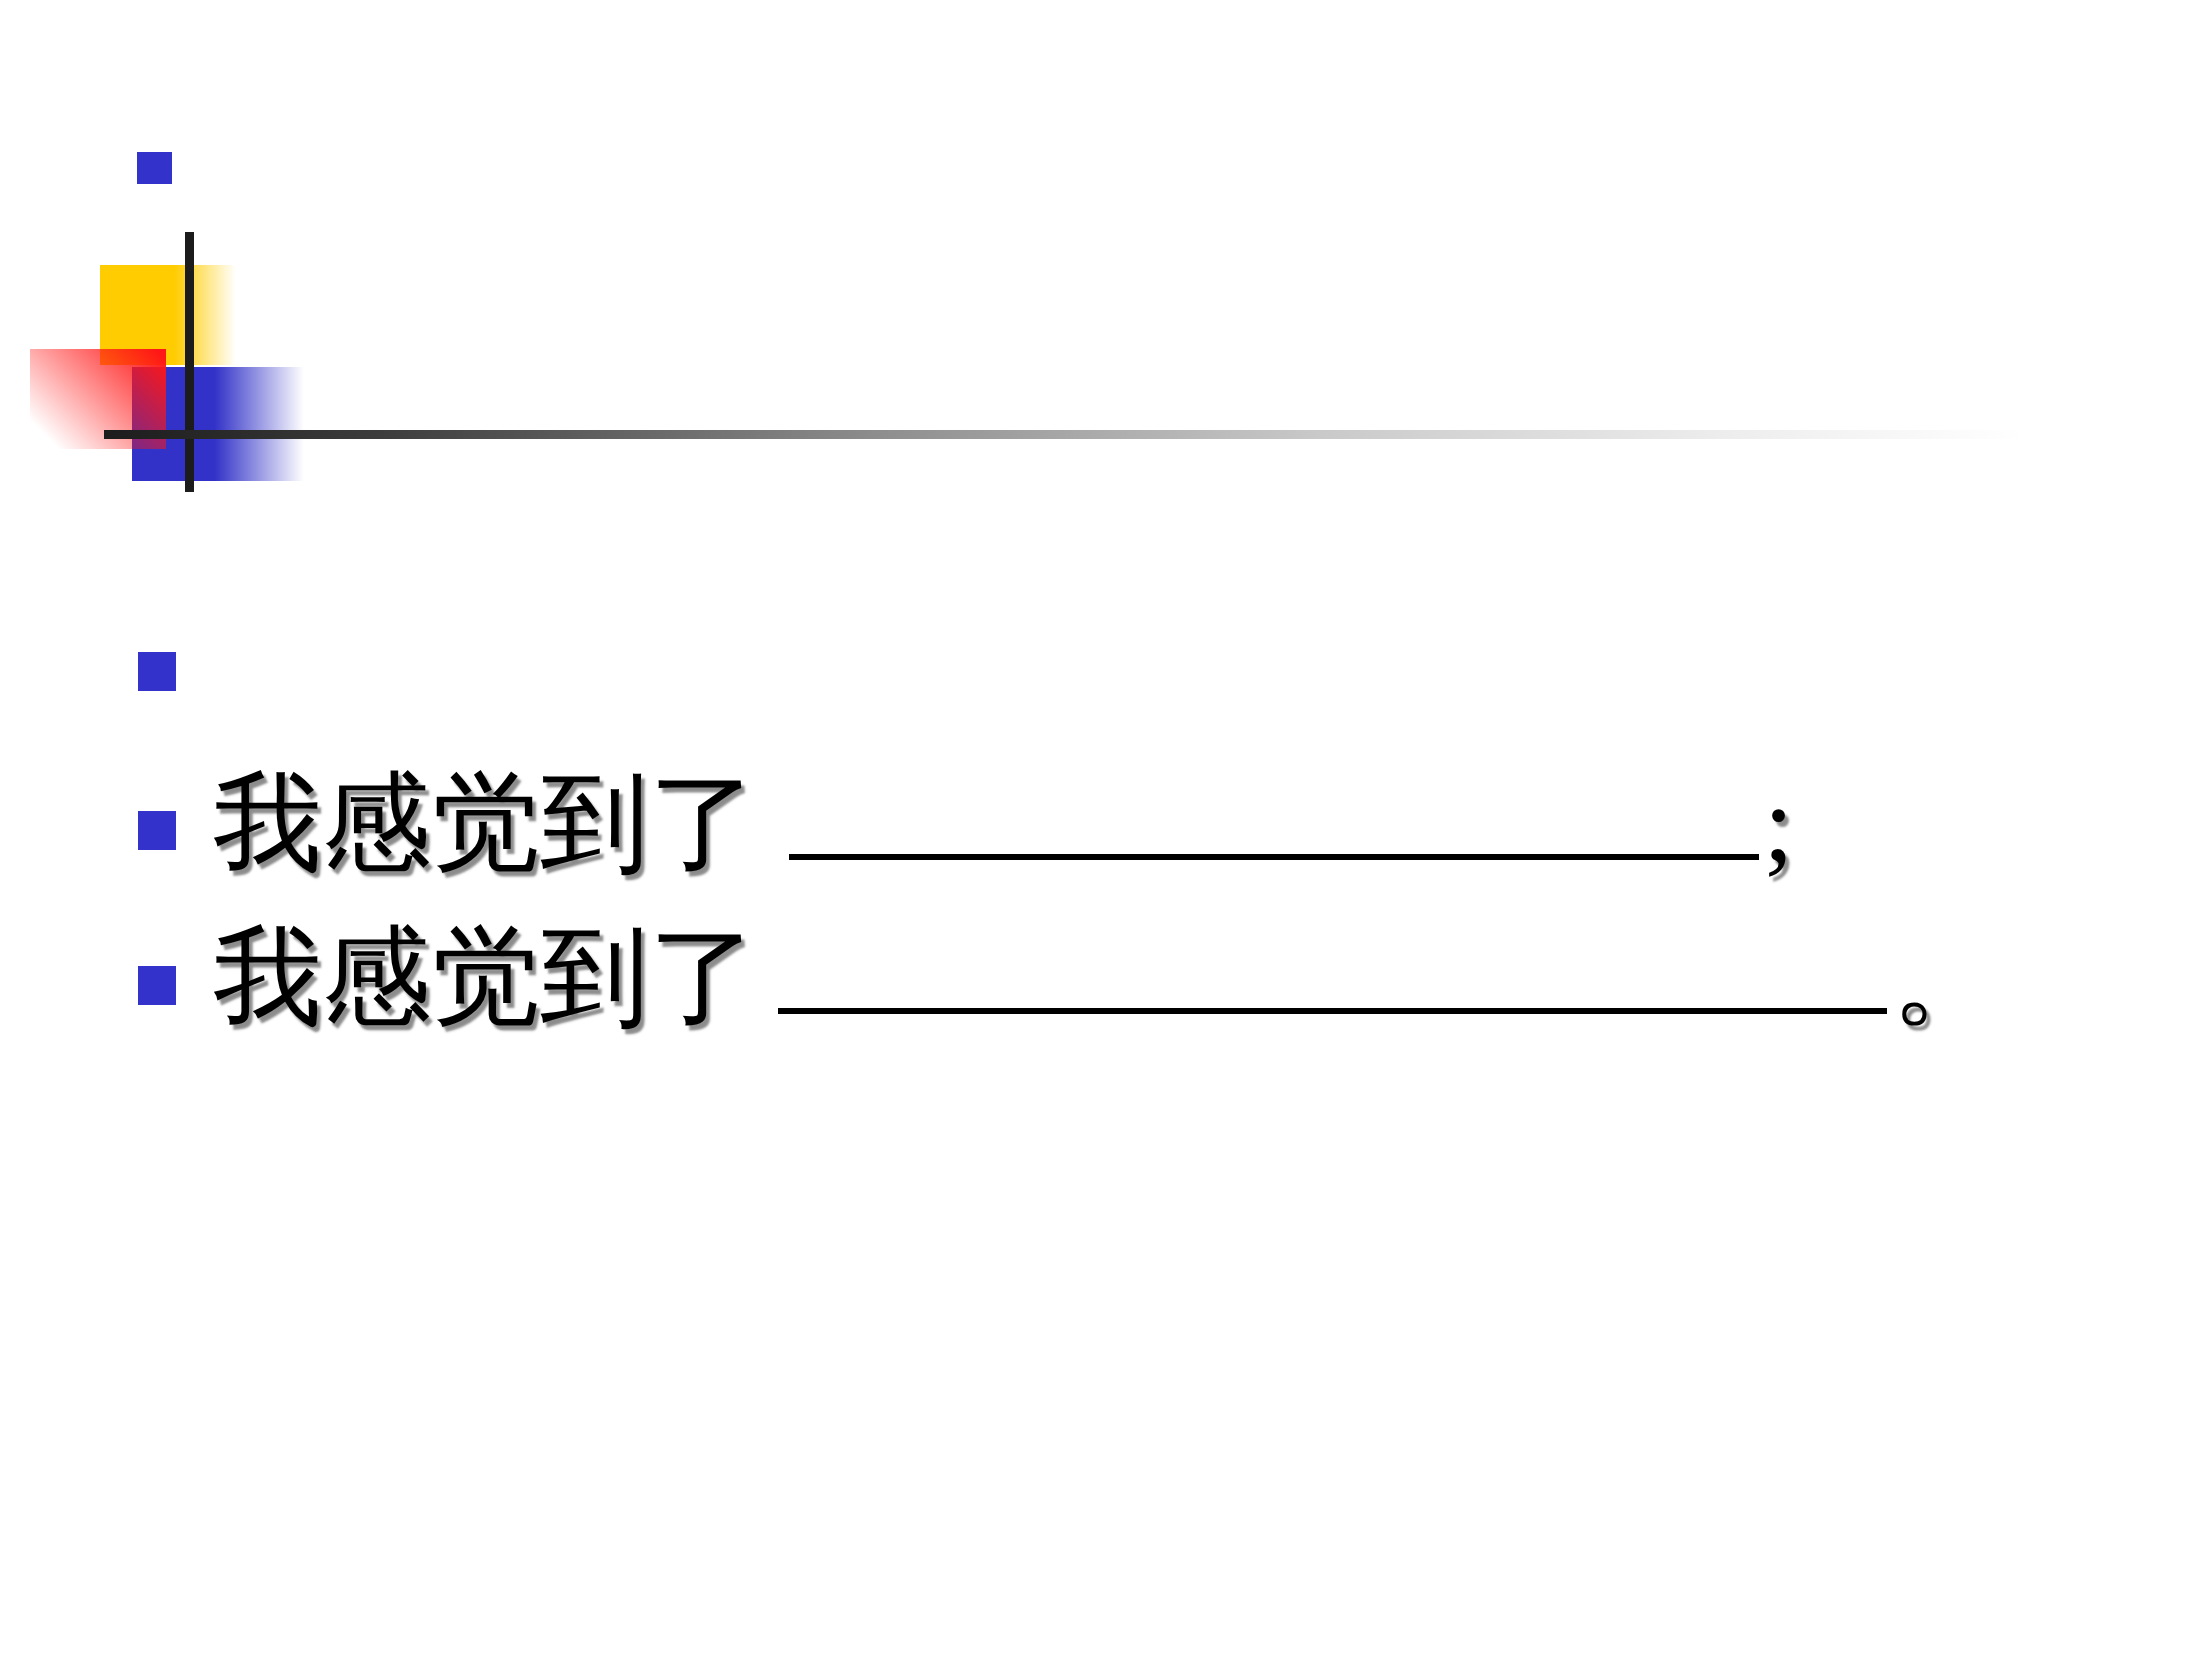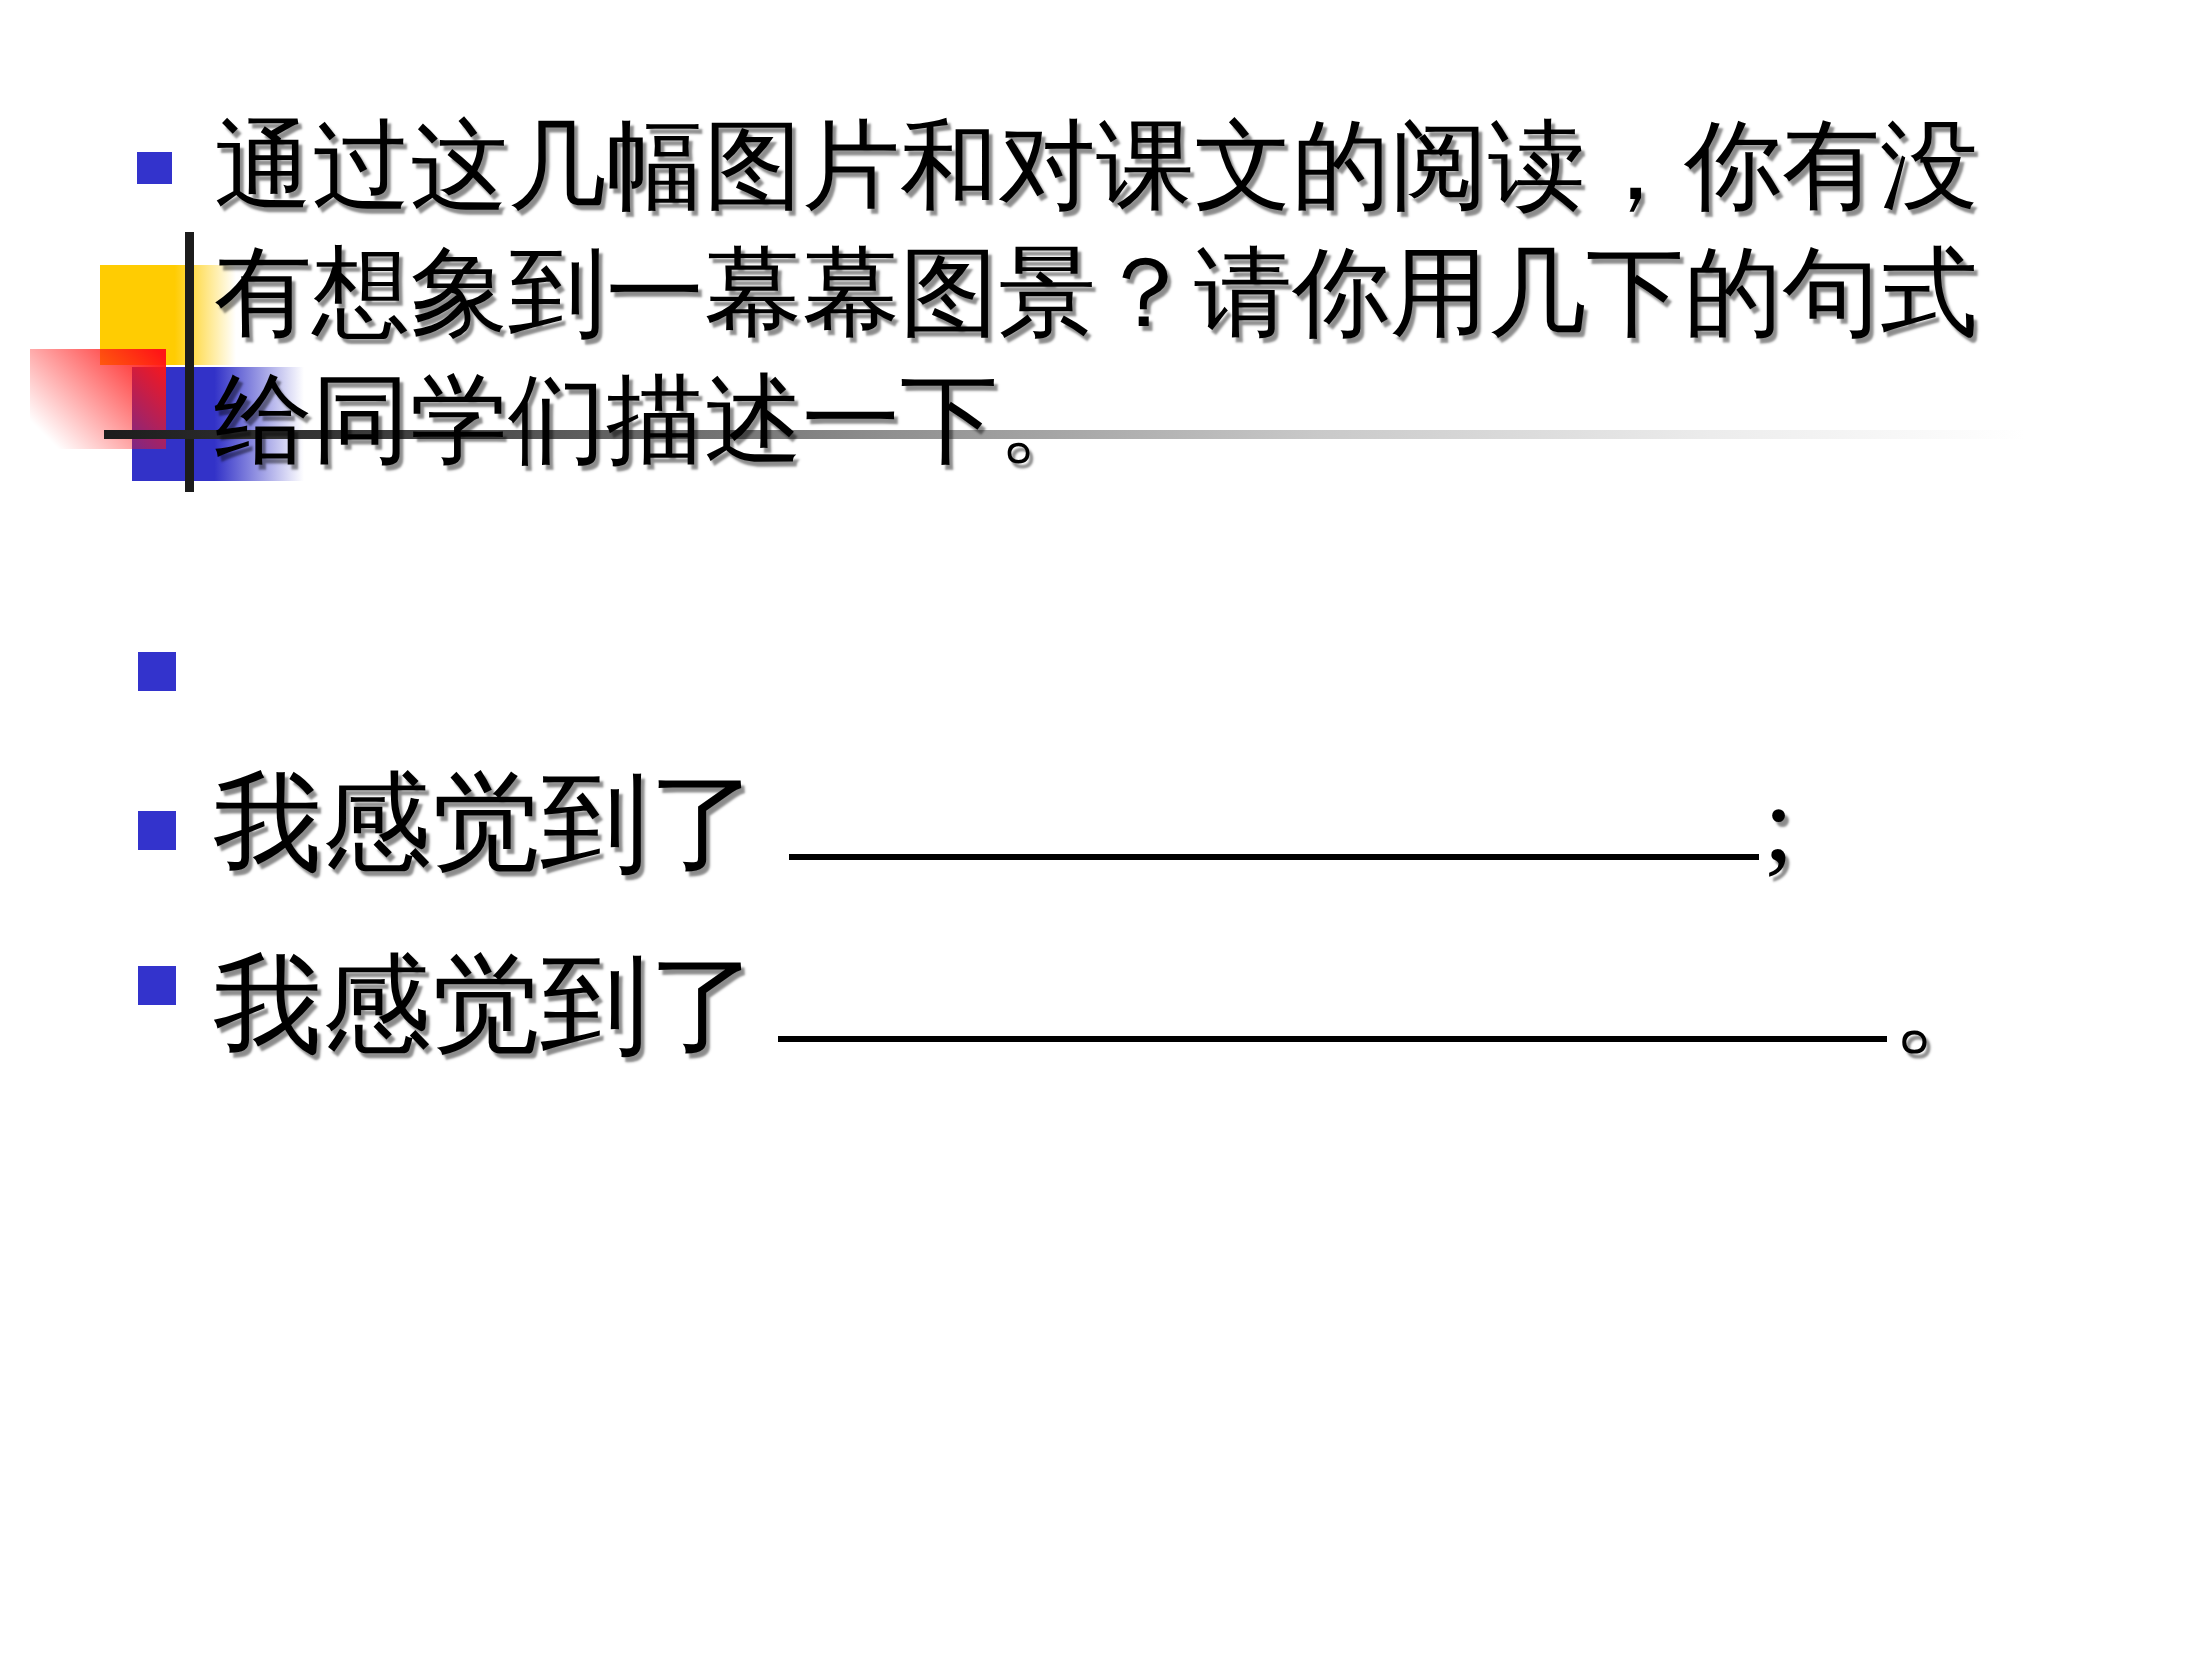--- a/index.html
+++ b/index.html
@@ -69,21 +69,21 @@
     position: absolute;
     left: 213px;
     font-size: 109px;
     line-height: 115px;
     text-shadow: 3.8px 4.6px 2.3px rgba(0,0,0,0.45);
     z-index: 10;
     white-space: nowrap;
   }
   .item-1 { top: 608px; }
   .item-2 { top: 766px; }
-  .item-3 { top: 948px; text-align: center; }
+  .item-3 { top: 920px; text-align: center; }
   .blank {
     display: inline-block;
     height: 84px;
     border-bottom: 6.1px solid #000000;
     text-shadow: none;
   }
   .blank-0 { width: 989px; margin-left: 10.7px; }
   .blank-1 { width: 970px; margin-left: 31px; }
   .blank-2 { width: 1109px; margin-left: 20px; }
   .punct { margin-left: 4.6px; }
@@ -97,25 +97,20 @@
   <div class="decor decor-blue"></div>
   <div class="decor decor-red"></div>
   <div class="decor decor-vline"></div>
   <div class="decor decor-hline"></div>
 
   <div class="bullet bullet-intro"></div>
   <div class="bullet bullet-item1"></div>
   <div class="bullet bullet-item2"></div>
   <div class="bullet bullet-item3"></div>
 
-  <div class="intro">
-    <div>通过这几幅图片和对课文的阅读，你有没</div>
-    <div>有想象到一幕幕图景？请你用几下的句式</div>
-    <div>给同学们描述一下。</div>
-  </div>
 
 
   <div class="item item-2">
     <span>我感觉到了</span><span class="blank blank-1"></span><span class="punct">;</span>
   </div>
 
   <div class="item item-3">
     <span>我感觉到了</span><span class="blank blank-2"></span><span class="punct">。</span>
   </div>
 

